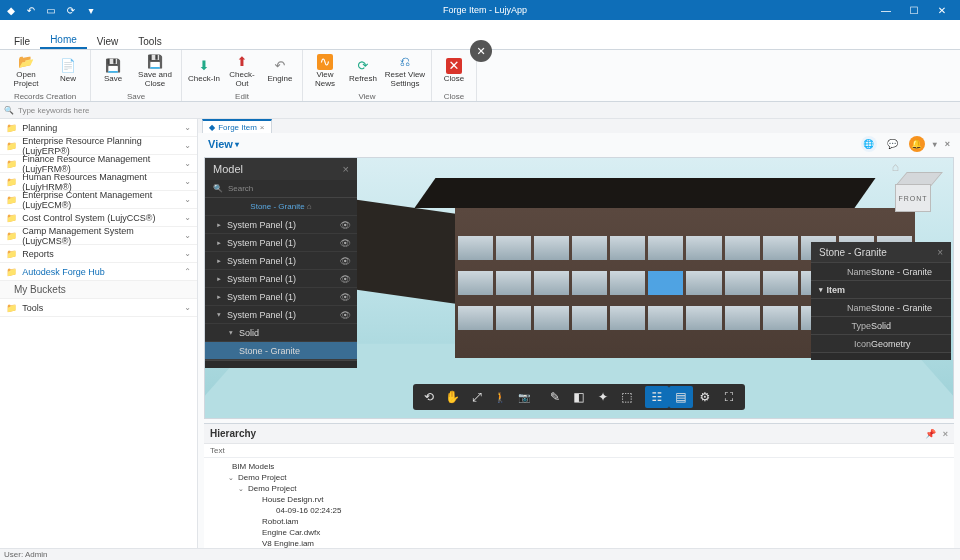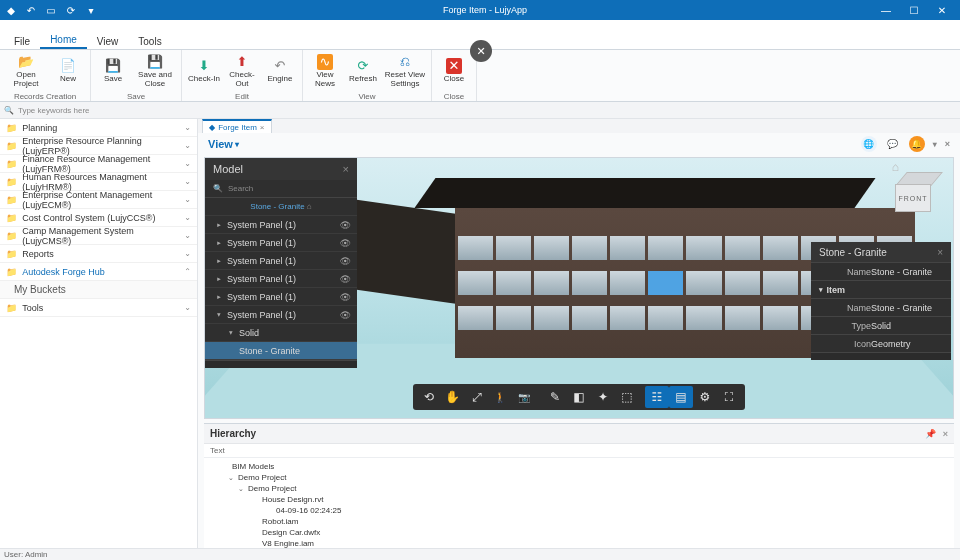--- a/index.html
+++ b/index.html
@@ -465,21 +465,21 @@
           <div class="ht-row" style="padding-left:58px">
               <span>House Design.rvt</span>
             </div>
           <div class="ht-row" style="padding-left:72px">
               <span>04-09-16 02:24:25</span>
             </div>
           <div class="ht-row" style="padding-left:58px">
               <span>Robot.iam</span>
             </div>
           <div class="ht-row" style="padding-left:58px">
-              <span>Design Car.dwfx</span>
+              <span>Engine Car.dwfx</span>
             </div>
           <div class="ht-row" style="padding-left:58px">
               <span>V8 Engine.iam</span>
             </div>
           <div class="ht-row" style="padding-left:44px"></div>
         </div>
       </div>
     </div>
   </div>
 

